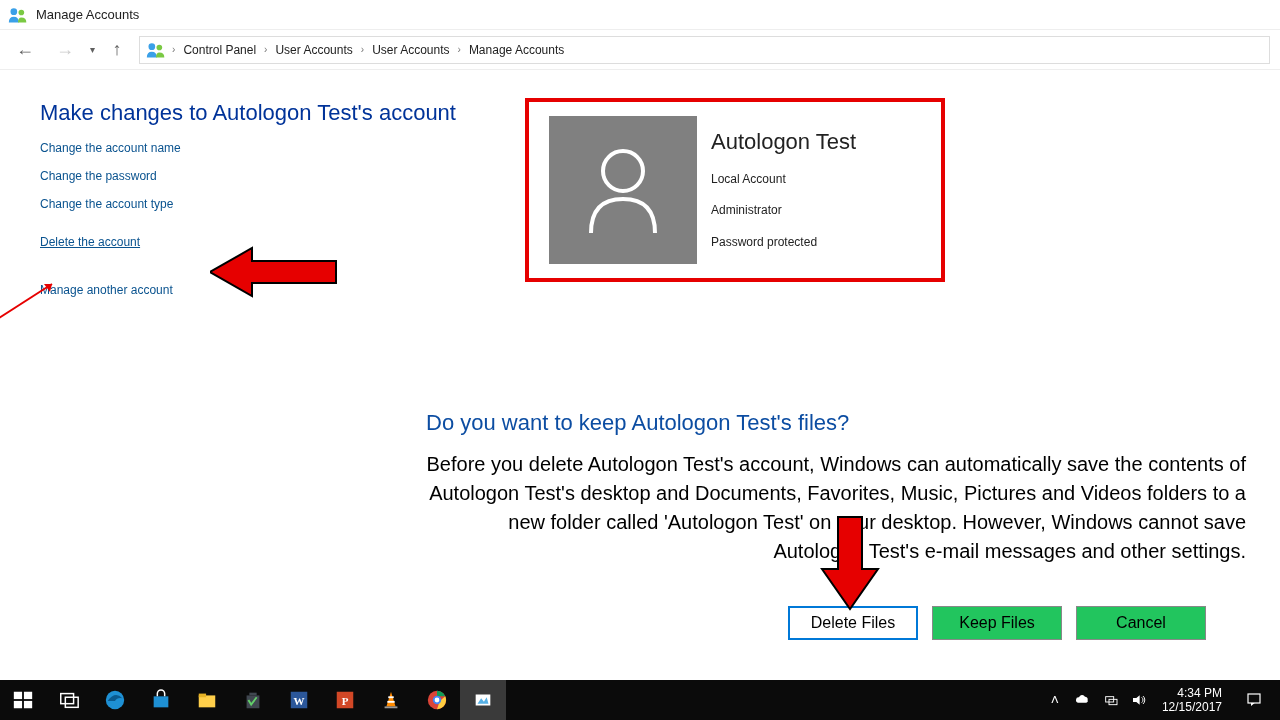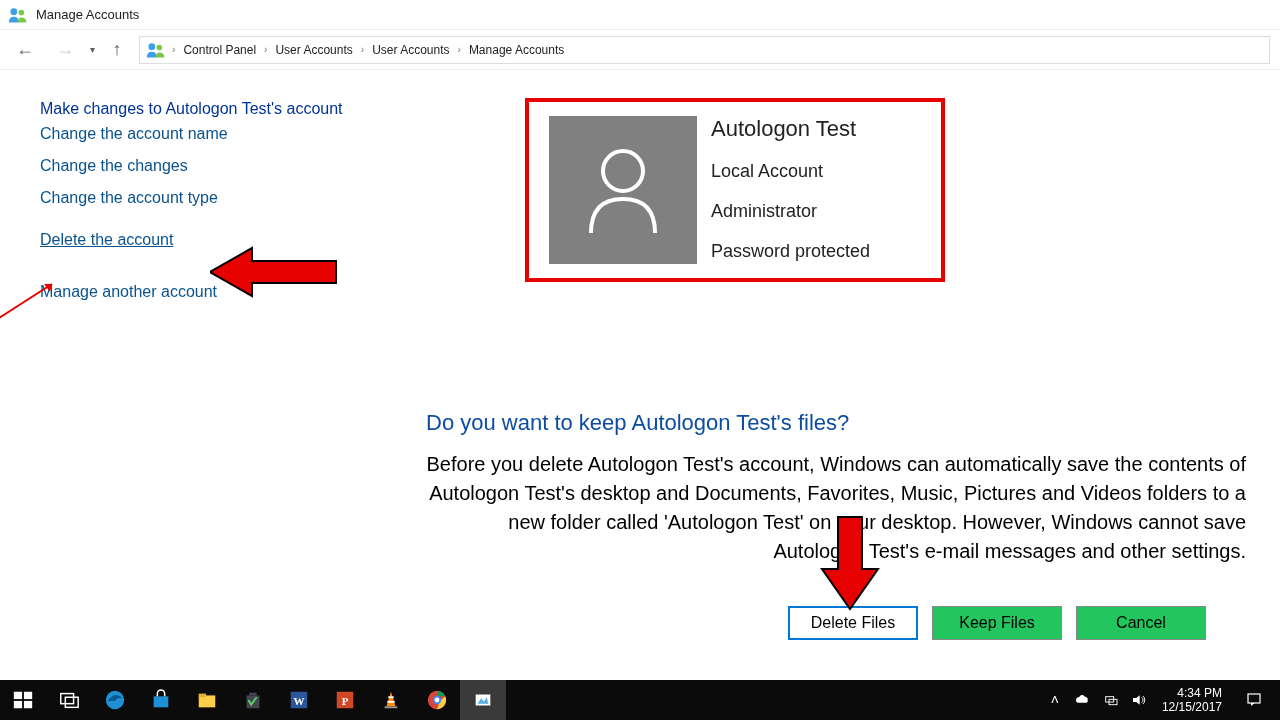--- a/index.html
+++ b/index.html
@@ -61,32 +61,32 @@
   .crumb { font-size: 12px; color: #222; padding: 0 2px; cursor:pointer;}
   .crumb-sep { color: #777; font-size: 10px; padding: 0 2px;}
 
   
   .content {
     position: relative;
     padding: 30px 40px;
   }
   .heading {
     color: #003399;
-    font-size: 16px;
+    font-size: 22px;
     font-weight: 400;
-    margin-bottom: 7px;
+    margin-bottom: 15px;
   }
   .links {
     display: flex;
     flex-direction: column;
     gap: 14px;
   }
   .links a {
     color: #0a538f;
-    font-size: 16px;
+    font-size: 12px;
     text-decoration: none;
     cursor: pointer;
     width: fit-content;
   }
   .links a.underlined { text-decoration: underline; margin-top: 10px; }
 
   
   .red-arrow-left {
     position: absolute;
     left: 210px;
@@ -109,21 +109,21 @@
     padding: 26px 20px;
   }
   .avatar {
     width: 148px; height: 148px;
     background: #808080;
     display: flex; align-items: center; justify-content: center;
   }
   .avatar svg { width: 80px; height: 90px; }
   .acct-info { display:flex; flex-direction:column; gap:2px; }
   .acct-name { font-size: 22px; color: #222; margin-bottom: 2px;}
-  .acct-line { font-size: 18px; color: #222; line-height:1.45;margin-top:12px;}
+  .acct-line { font-size: 12px; color: #222; line-height:1.45;margin-top:12px;}
 
   
   .delete-panel {
     position: absolute;
     left: 426px;
     top: 340px;
     width: 820px;
   }
   .delete-heading {
     color: #0c4da2;
@@ -257,21 +257,21 @@
     <span class="crumb">User Accounts</span>
     <span class="crumb-sep">›</span>
     <span class="crumb">Manage Accounts</span>
   </div>
 </div>
 
 <div class="content">
   <div class="heading">Make changes to Autologon Test's account</div>
   <div class="links">
     <a>Change the account name</a>
-    <a>Change the changes</a>
+    <a>Change the password</a>
     <a>Change the account type</a>
     <a class="underlined">Delete the account</a>
     <div style="height:6px"></div>
     <a>Manage another account</a>
   </div>
 
   <svg class="red-arrow-left" viewBox="0 0 130 52">
     <polygon points="0,26 42,2 42,15 126,15 126,37 42,37 42,50" fill="#e60000" stroke="#000" stroke-width="2"></polygon>
   </svg>
 

